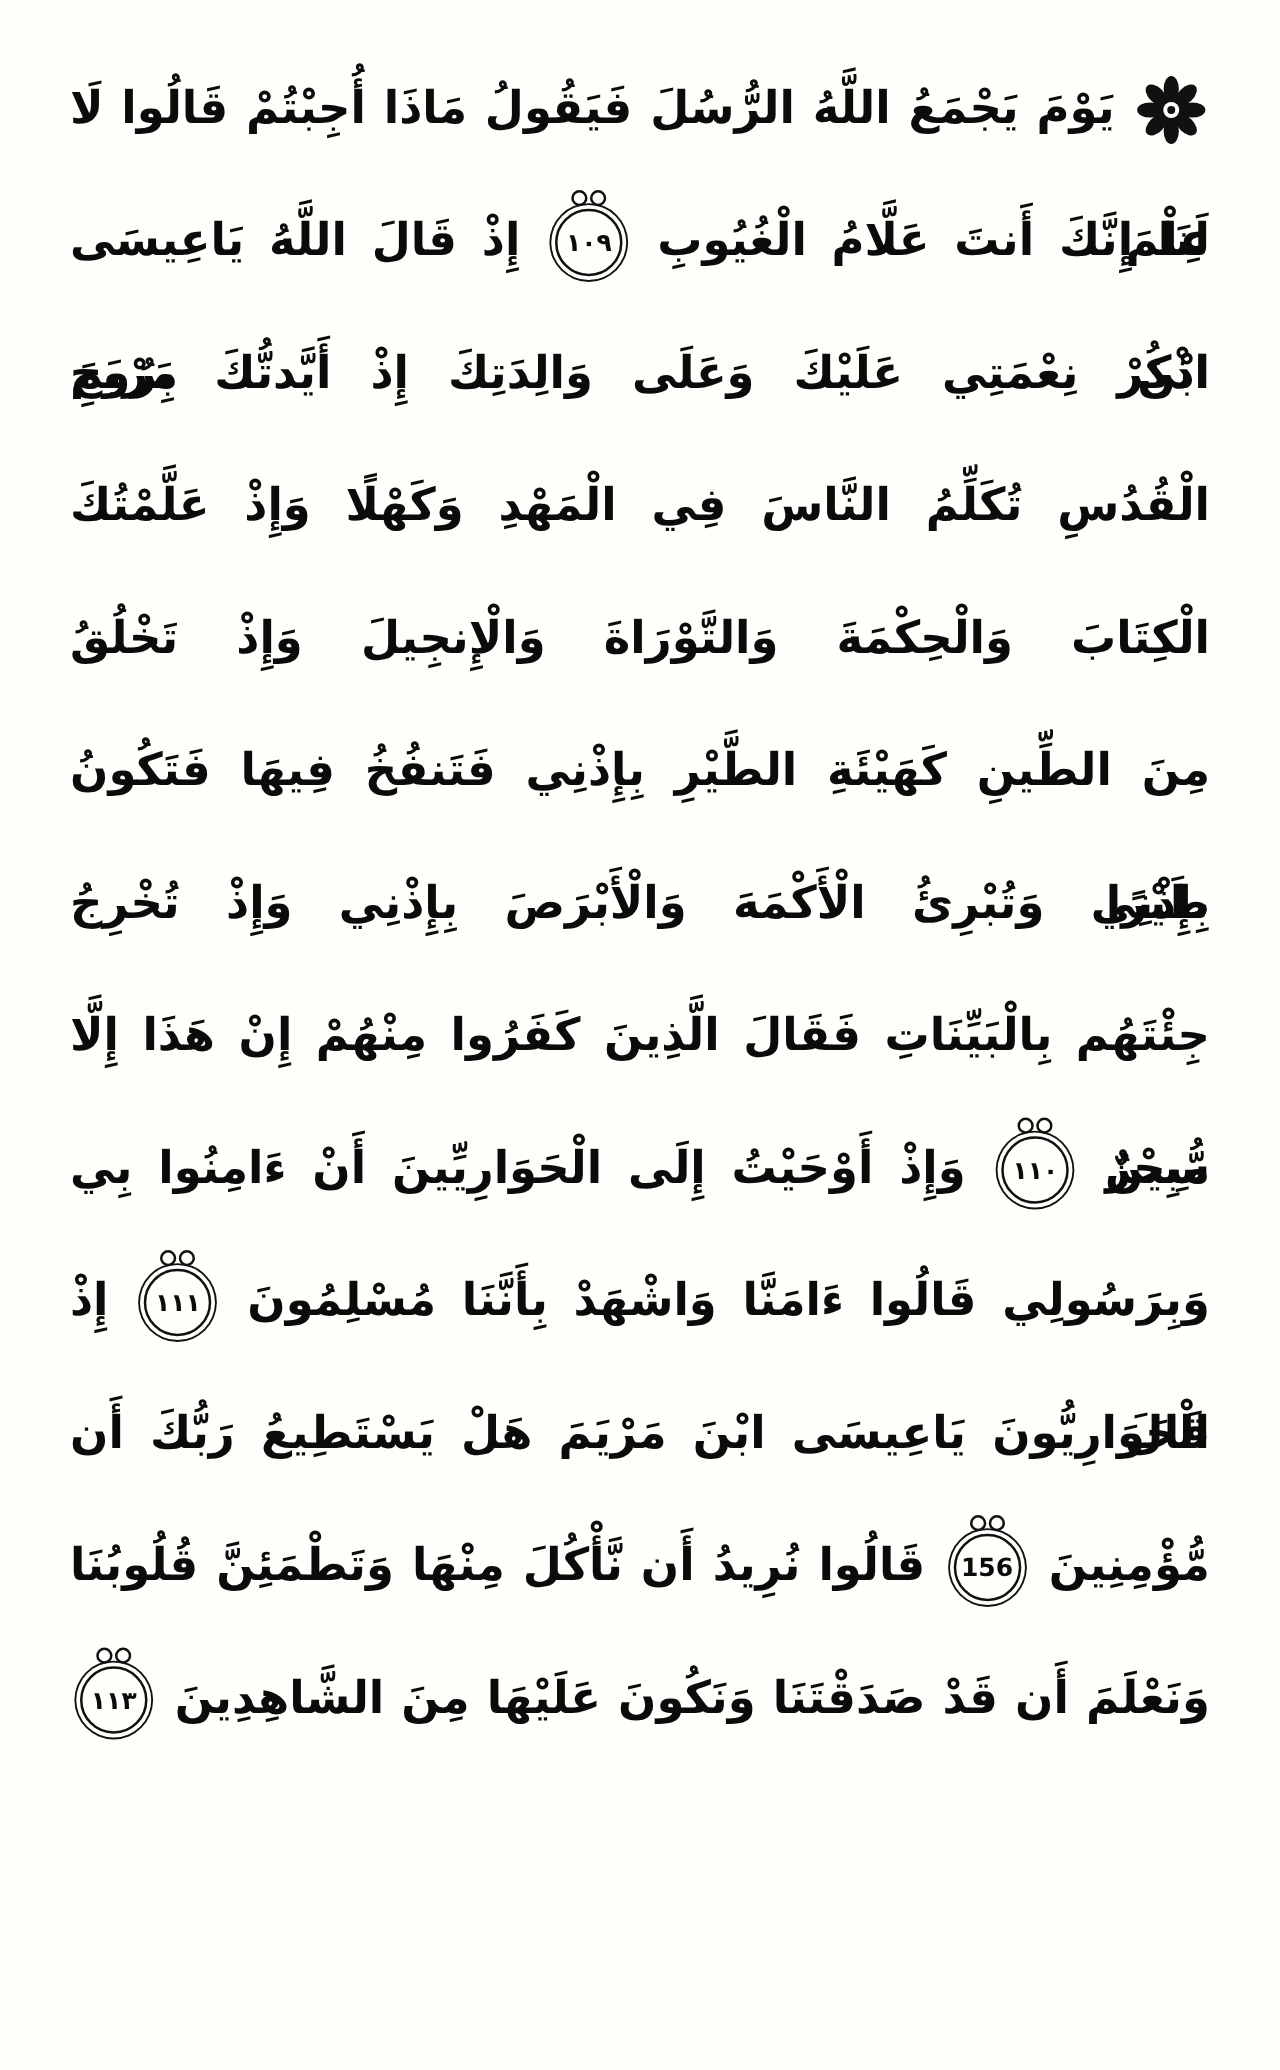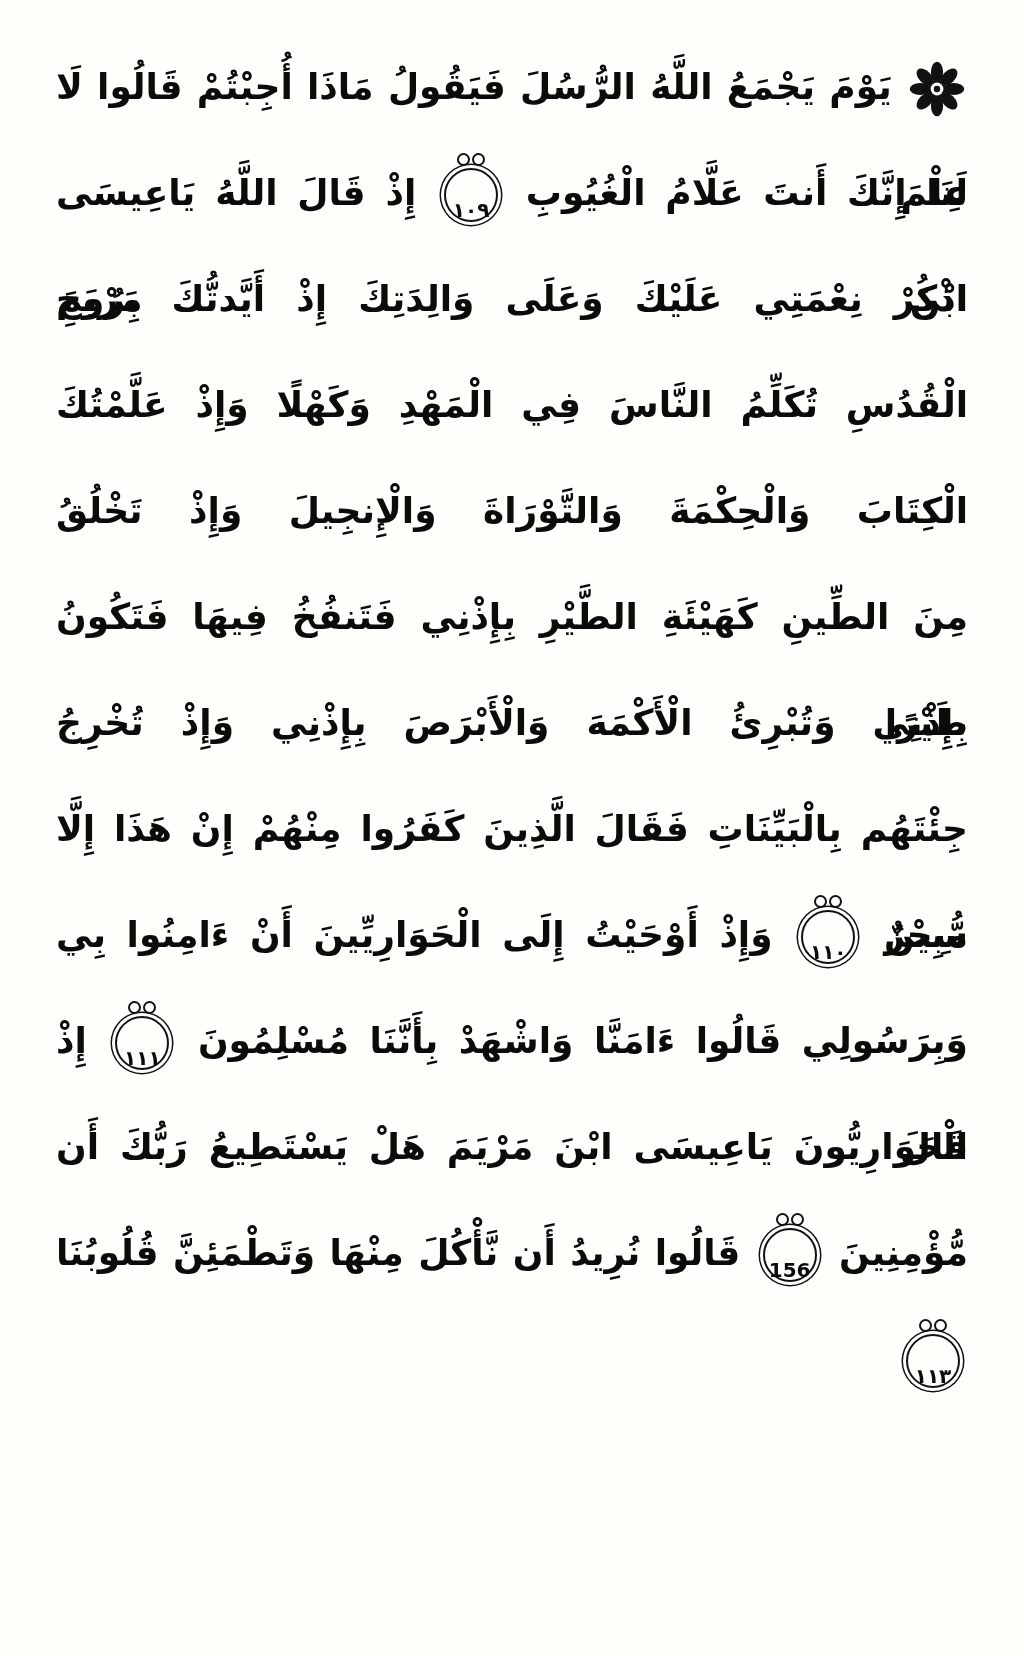--- a/index.html
+++ b/index.html
@@ -25,21 +25,21 @@
     text-align-last: justify;
     font-size: 36px;
     font-weight: 700;
     color: #0b0b0b;
     letter-spacing: 0;
   }
   .ayah-text { white-space: normal; }
   .ayah-marker {
     position: relative;
     display: inline-flex;
-    align-items: flex-end;
+    align-items: center;
     justify-content: center;
     width: 50px; height: 50px;
     border: 2.5px solid #111;
     border-radius: 50%;
     box-shadow: 0 0 0 3px #fffefb, 0 0 0 4.5px #111;
     background: #fffefb;
     vertical-align: middle;
     margin: 0 8px;
   }
   
@@ -99,17 +99,17 @@
       <div class="line"><span class="ayah-text">مُّبِينٌ</span> <span class="ayah-marker">
           <span class="ayah-num">١١٠</span>
         </span> <span class="ayah-text">وَإِذْ أَوْحَيْتُ إِلَى الْحَوَارِيِّينَ أَنْ ءَامِنُوا بِي</span></div>
       <div class="line"><span class="ayah-text">وَبِرَسُولِي قَالُوا ءَامَنَّا وَاشْهَدْ بِأَنَّنَا مُسْلِمُونَ</span> <span class="ayah-marker">
           <span class="ayah-num">١١١</span>
         </span> <span class="ayah-text">إِذْ قَالَ</span></div>
       <div class="line"><span class="ayah-text">الْحَوَارِيُّونَ يَاعِيسَى ابْنَ مَرْيَمَ هَلْ يَسْتَطِيعُ رَبُّكَ أَن</span></div>
       <div class="line"><span class="ayah-text">مُّؤْمِنِينَ</span> <span class="ayah-marker">
           <span class="ayah-num">156</span>
         </span> <span class="ayah-text">قَالُوا نُرِيدُ أَن نَّأْكُلَ مِنْهَا وَتَطْمَئِنَّ قُلُوبُنَا</span></div>
-      <div class="line"> <span class="ayah-marker">
+      <div class="line"><span class="ayah-text">وَنَعْلَمَ أَن قَدْ صَدَقْتَنَا وَنَكُونَ عَلَيْهَا مِنَ الشَّاهِدِينَ</span> <span class="ayah-marker">
           <span class="ayah-num">١١٣</span>
         </span></div>
     </div>
 </div>
 
 </body></html>

